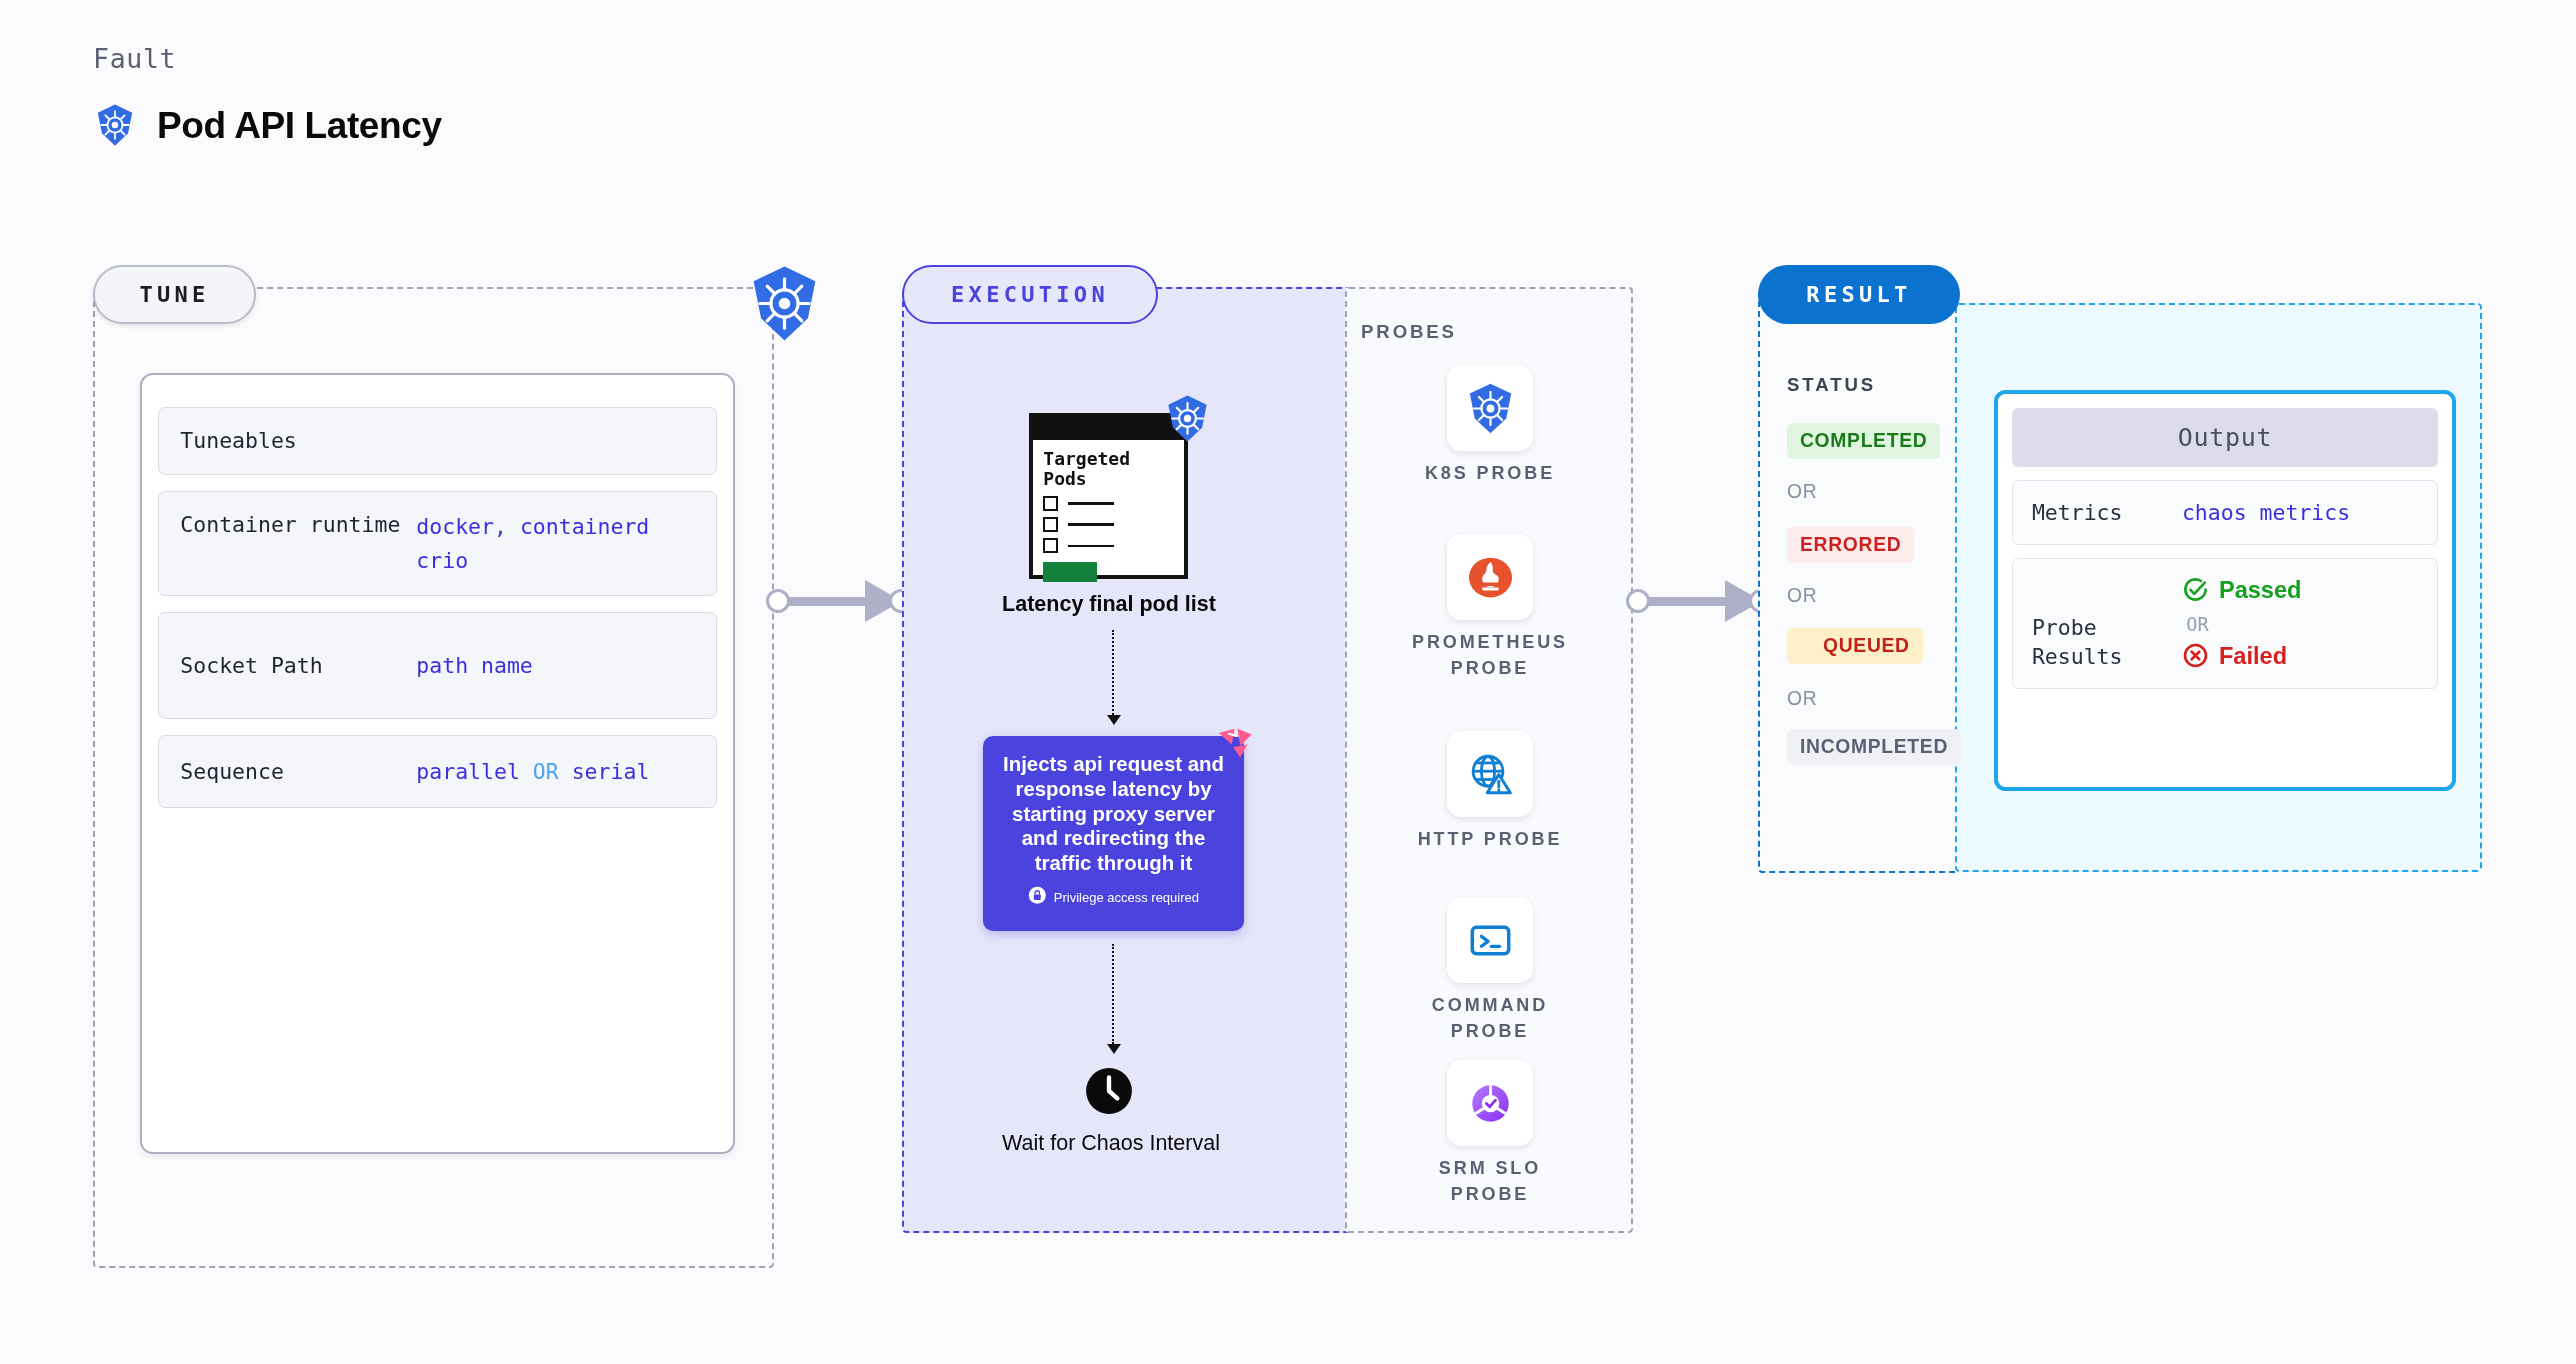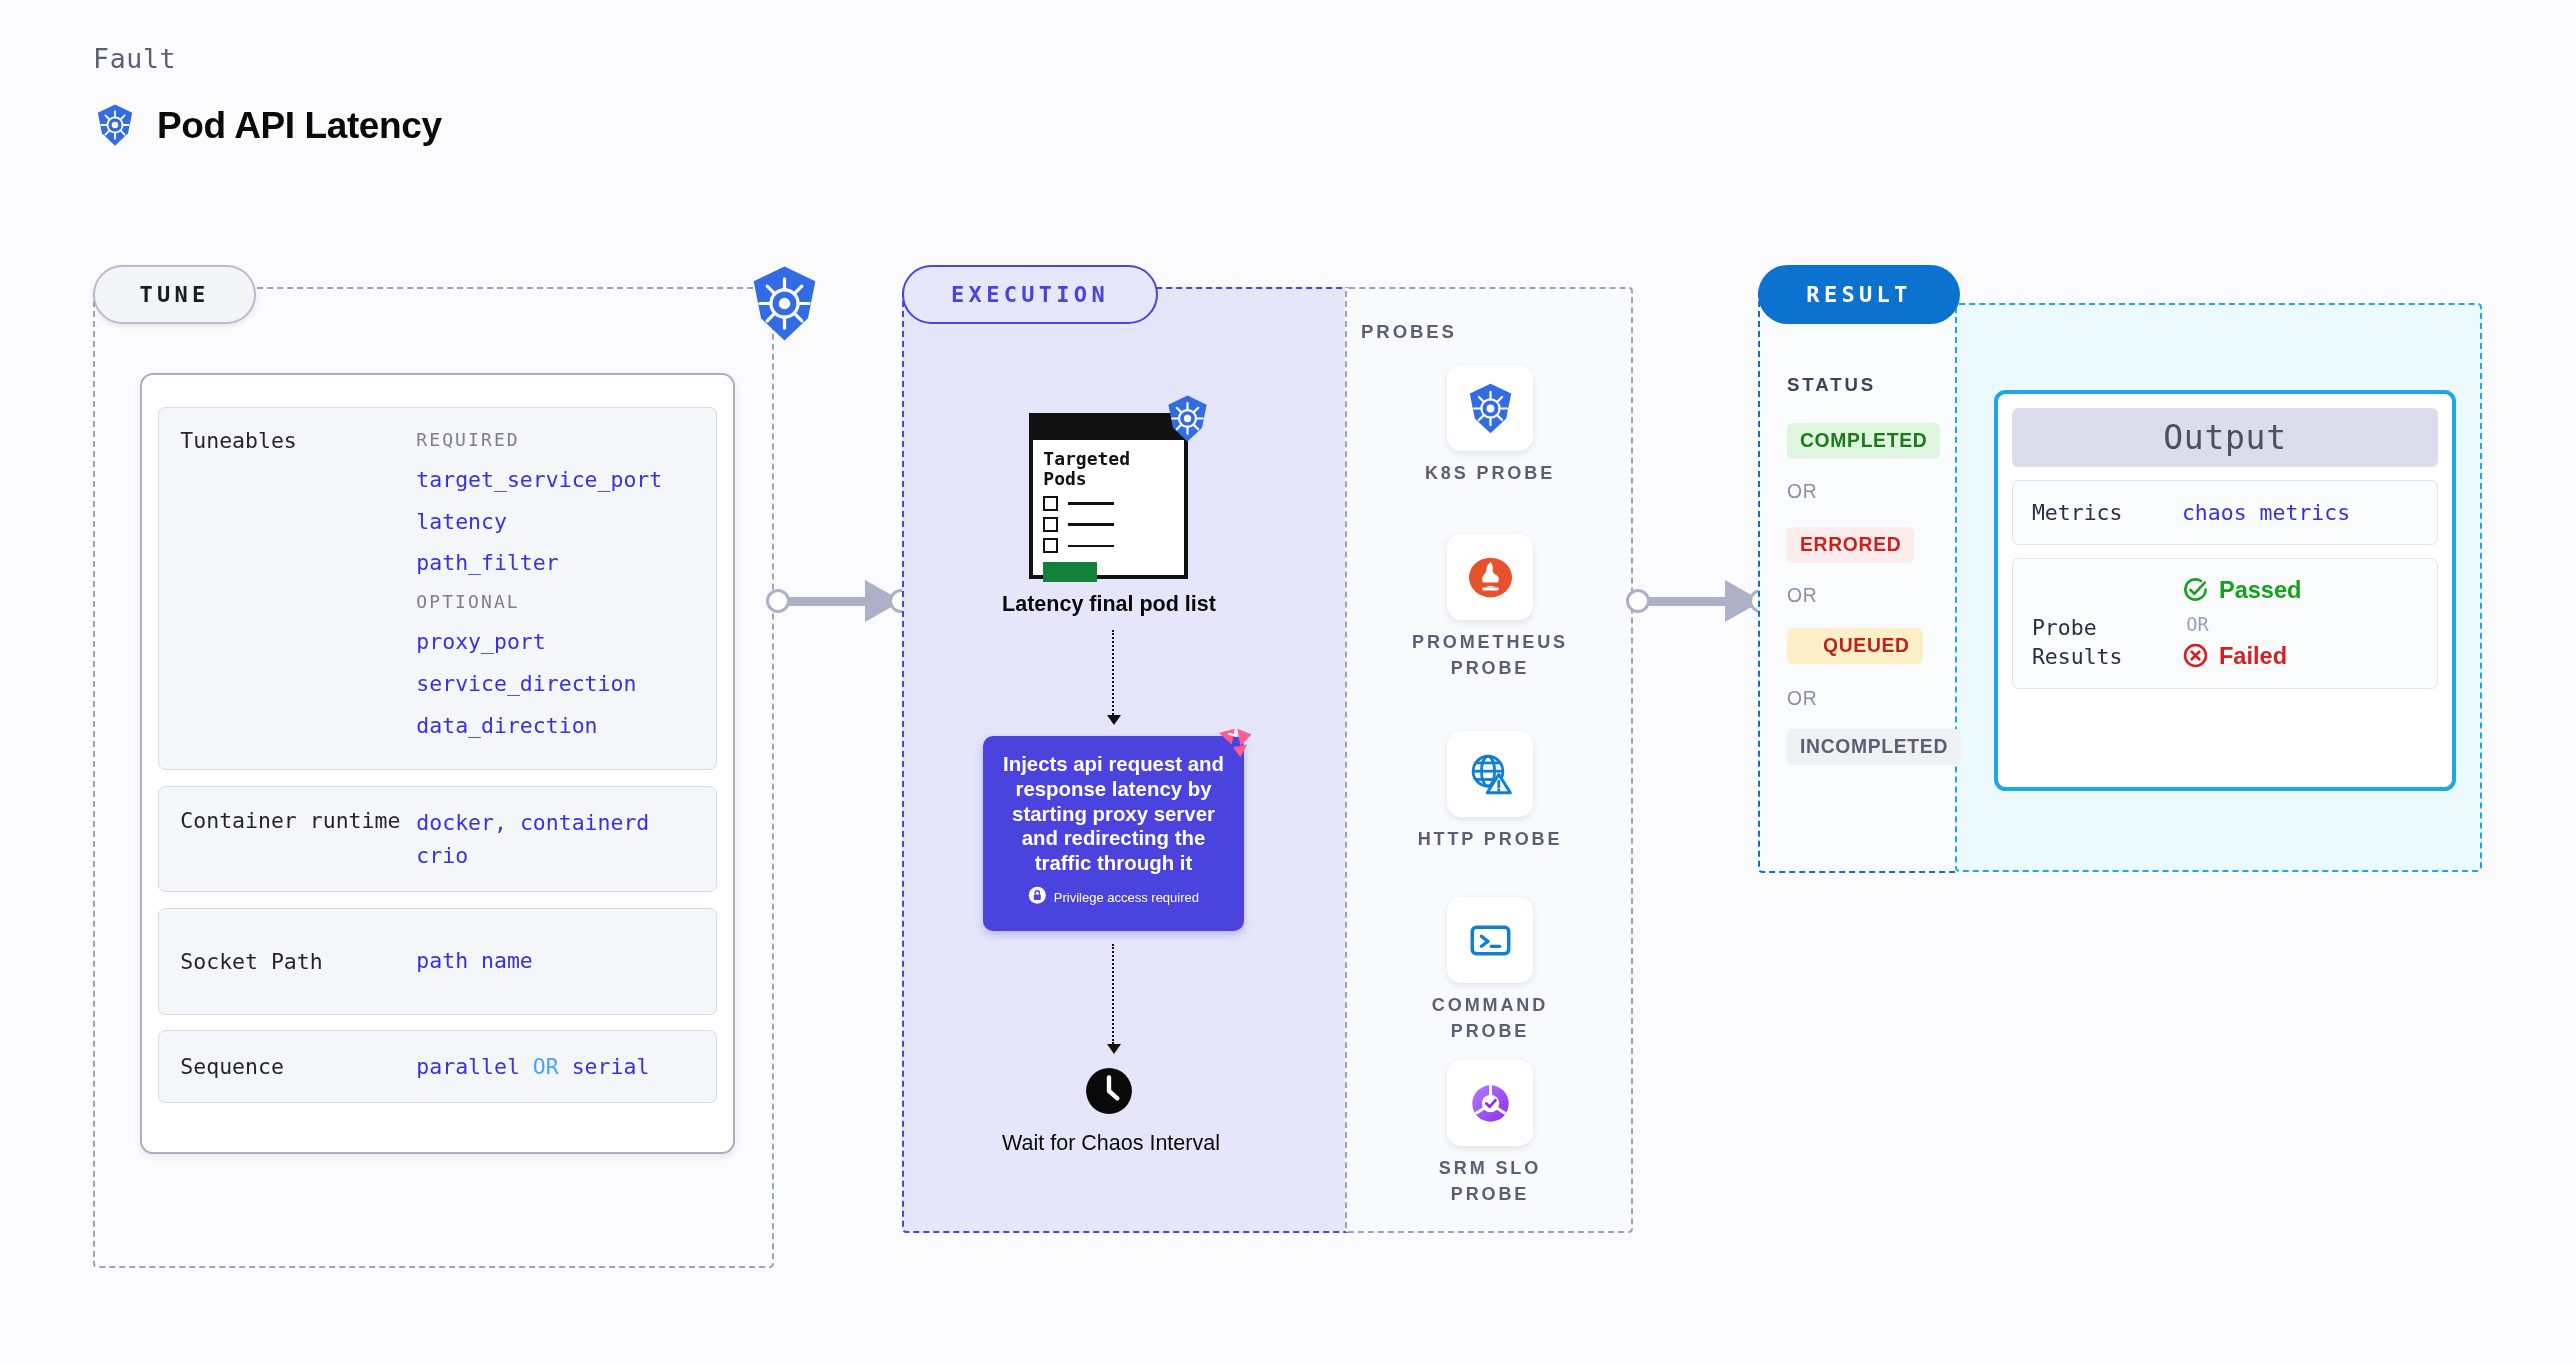--- a/index.html
+++ b/index.html
@@ -155,21 +155,21 @@
   .or-text { position: absolute; left: 1787px; font-size: 19.3px; color: #8a8fa3; letter-spacing: 0.7px; }
 
   
   #output-card {
     position: absolute; left: 1994px; top: 390px; width: 462px; height: 401px;
     background: #fff; border: 4.3px solid #1fa6e8; border-radius: 11.5px; padding: 14.3px;
   }
   #output-header {
     height: 59px; background: #dcdcea; border-radius: 6.4px;
     display: flex; align-items: center; justify-content: center;
-    font-family: "DejaVu Sans Mono", monospace; font-size: 33px; color: #4a4f63; letter-spacing: 0.7px;
+    font-family: "DejaVu Sans Mono", monospace; font-size: 25px; color: #4a4f63; letter-spacing: 0.7px;
   }
   .out-block {
     margin-top: 13px; border: 1.4px solid #e1e4ed; border-radius: 6.4px;
     background: #fafbfd; padding: 17px 18.6px; display: flex; align-items: flex-end;
   }
   .out-key { font-family: "DejaVu Sans Mono", monospace; font-size: 21.5px; color: #2b3040; width: 150px; flex: 0 0 150px; line-height: 1.35; }
   .out-val { font-family: "DejaVu Sans Mono", monospace; font-size: 21.5px; color: #3b2fe0; }
   .res-line { display: flex; align-items: center; gap: 10px; }
   .res-pass { font-size: 23.6px; font-weight: 700; color: #15a01e; }
   .res-fail { font-size: 23.6px; font-weight: 700; color: #d61f1f; }
@@ -233,30 +233,20 @@
       <line x1="46" y1="18" x2="40" y2="24"></line>
         <line x1="24" y1="40" x2="18" y2="46"></line>
     </g>
   </svg>
 </span>
 
 <div id="user-inputs-card">
 
   <div class="ui-block">
     <div class="ui-key">Tuneables</div>
-    <div class="ui-val">
-      <span class="sub-label">REQUIRED</span>
-      <span class="tune-item">target_service_port</span>
-      <span class="tune-item">latency</span>
-      <span class="tune-item">path_filter</span>
-      <span class="sub-label" style="margin-top:8.6px">OPTIONAL</span>
-      <span class="tune-item">proxy_port</span>
-      <span class="tune-item">service_direction</span>
-      <span class="tune-item">data_direction</span>
-    </div>
   </div>
 
   <div class="ui-block">
     <div class="ui-key">Container runtime</div>
     <div class="ui-val">
       <span>docker</span><span class="sep">,</span>
       <span>containerd</span><br>
       <span>crio</span>
     </div>
   </div>

